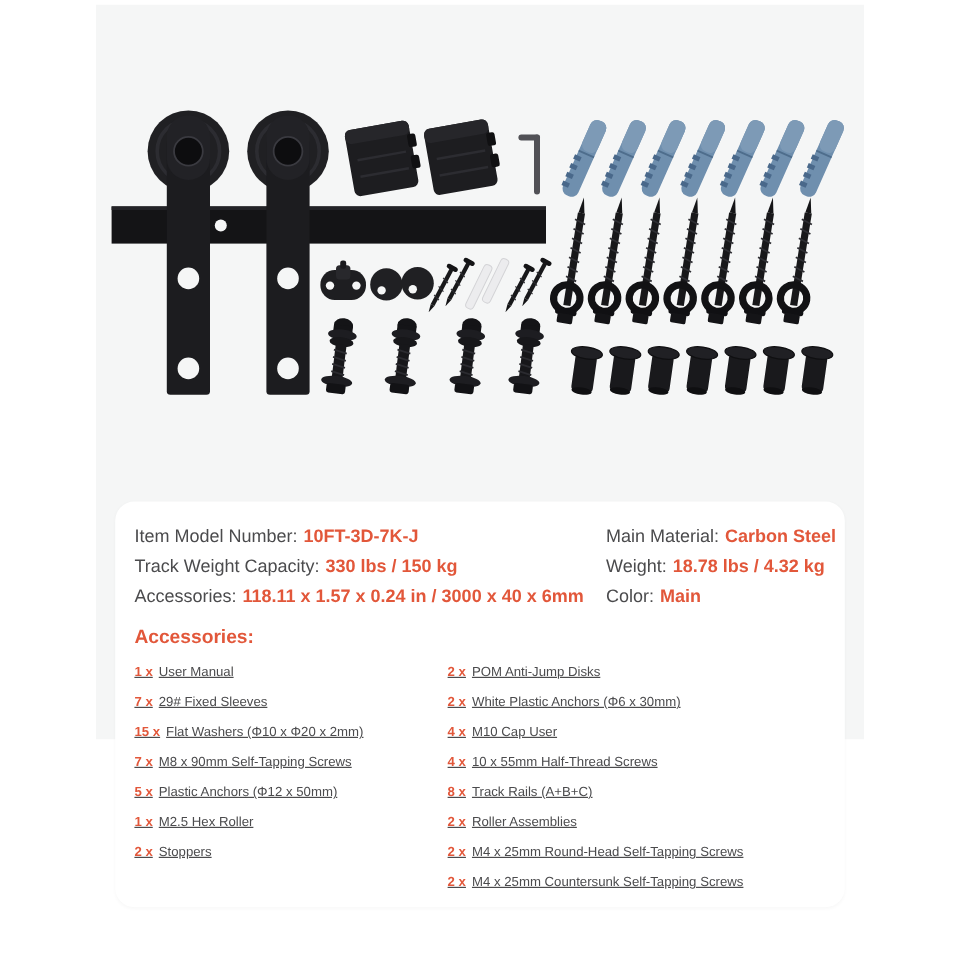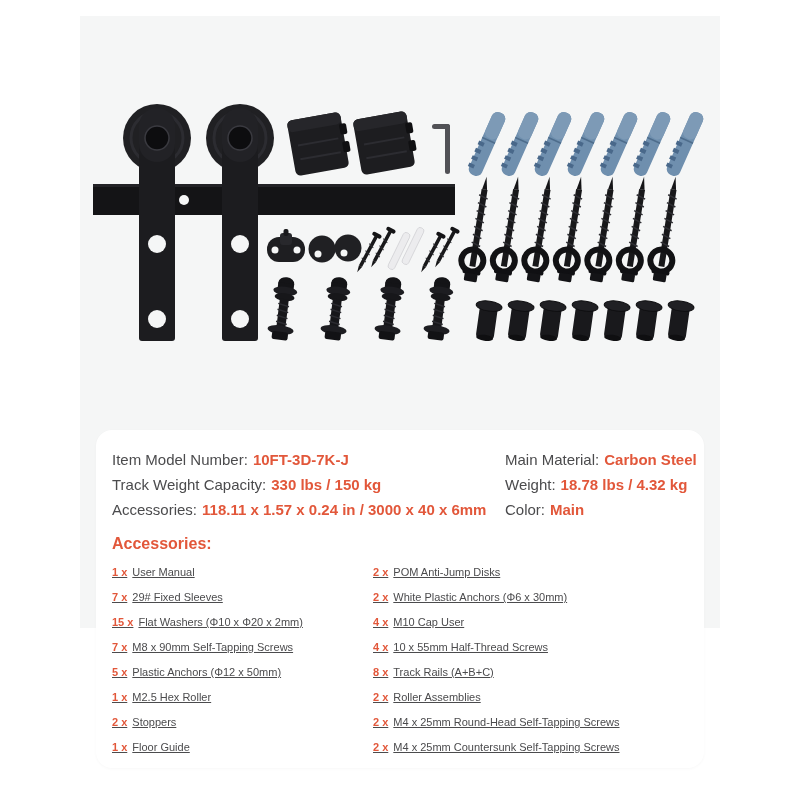--- a/index.html
+++ b/index.html
@@ -1,18 +1,18 @@
 <!DOCTYPE html>
 <html style="--accent: #e2573a; --panel-bg: #f5f6f6; --card-bg: #ffffff; --text: #4b4b4d; --hardware-black: #1b1b1d; --anchor-blue: #6f8fae; --anchor-white: #ececee;"><head>
 <meta charset="utf-8">
 <style>
   html,body{margin:0;padding:0;background:#ffffff;}
   .page{position:relative;width:800px;height:800px;background:#ffffff;overflow:hidden;
         font-family:"Liberation Sans", sans-serif;}
-  .panel{position:absolute;left:80px;top:16px;width:640px;height:612px;
+  .panel{position:absolute;left:80px;top:4px;width:640px;height:612px;
          background:var(--panel-bg,#f5f6f6);}
   .collage{position:absolute;left:0;top:0;display:block;}
   .card{position:absolute;left:16px;top:414px;width:608px;height:338px;
         background:var(--card-bg,#ffffff);border-radius:16px;box-sizing:border-box;
         padding:17px 16px 0 16px;box-shadow:0 1px 3px rgba(0,0,0,0.03);}
   .specs{display:grid;grid-template-columns:393px 1fr;}
   .spec-col{display:block;}
   .spec-row{font-size:15px;line-height:25px;color:var(--text,#4b4b4d);white-space:nowrap;}
   .spec-value{font-weight:700;color:var(--accent,#e2573a);margin-left:5px;}
   .acc-heading{margin-top:11px;font-size:16px;line-height:22px;font-weight:700;
@@ -227,21 +227,20 @@
 
       <div class="acc-cols">
         <ul class="acc-list">
           <li><span class="qty">1 x</span><span>User Manual</span></li>
           <li><span class="qty">7 x</span><span>29# Fixed Sleeves</span></li>
           <li><span class="qty">15 x</span><span>Flat Washers (Φ10 x Φ20 x 2mm)</span></li>
           <li><span class="qty">7 x</span><span>M8 x 90mm Self-Tapping Screws</span></li>
           <li><span class="qty">5 x</span><span>Plastic Anchors (Φ12 x 50mm)</span></li>
           <li><span class="qty">1 x</span><span>M2.5 Hex Roller</span></li>
           <li><span class="qty">2 x</span><span>Stoppers</span></li>
-          <li><span class="qty">1 x</span><span>Floor Guide</span></li>
         </ul>
         <ul class="acc-list">
           <li><span class="qty">2 x</span><span>POM Anti-Jump Disks</span></li>
           <li><span class="qty">2 x</span><span>White Plastic Anchors (Φ6 x 30mm)</span></li>
           <li><span class="qty">4 x</span><span>M10 Cap User</span></li>
           <li><span class="qty">4 x</span><span>10 x 55mm Half-Thread Screws</span></li>
           <li><span class="qty">8 x</span><span>Track Rails (A+B+C)</span></li>
           <li><span class="qty">2 x</span><span>Roller Assemblies</span></li>
           <li><span class="qty">2 x</span><span>M4 x 25mm Round-Head Self-Tapping Screws</span></li>
           <li><span class="qty">2 x</span><span>M4 x 25mm Countersunk Self-Tapping Screws</span></li>

